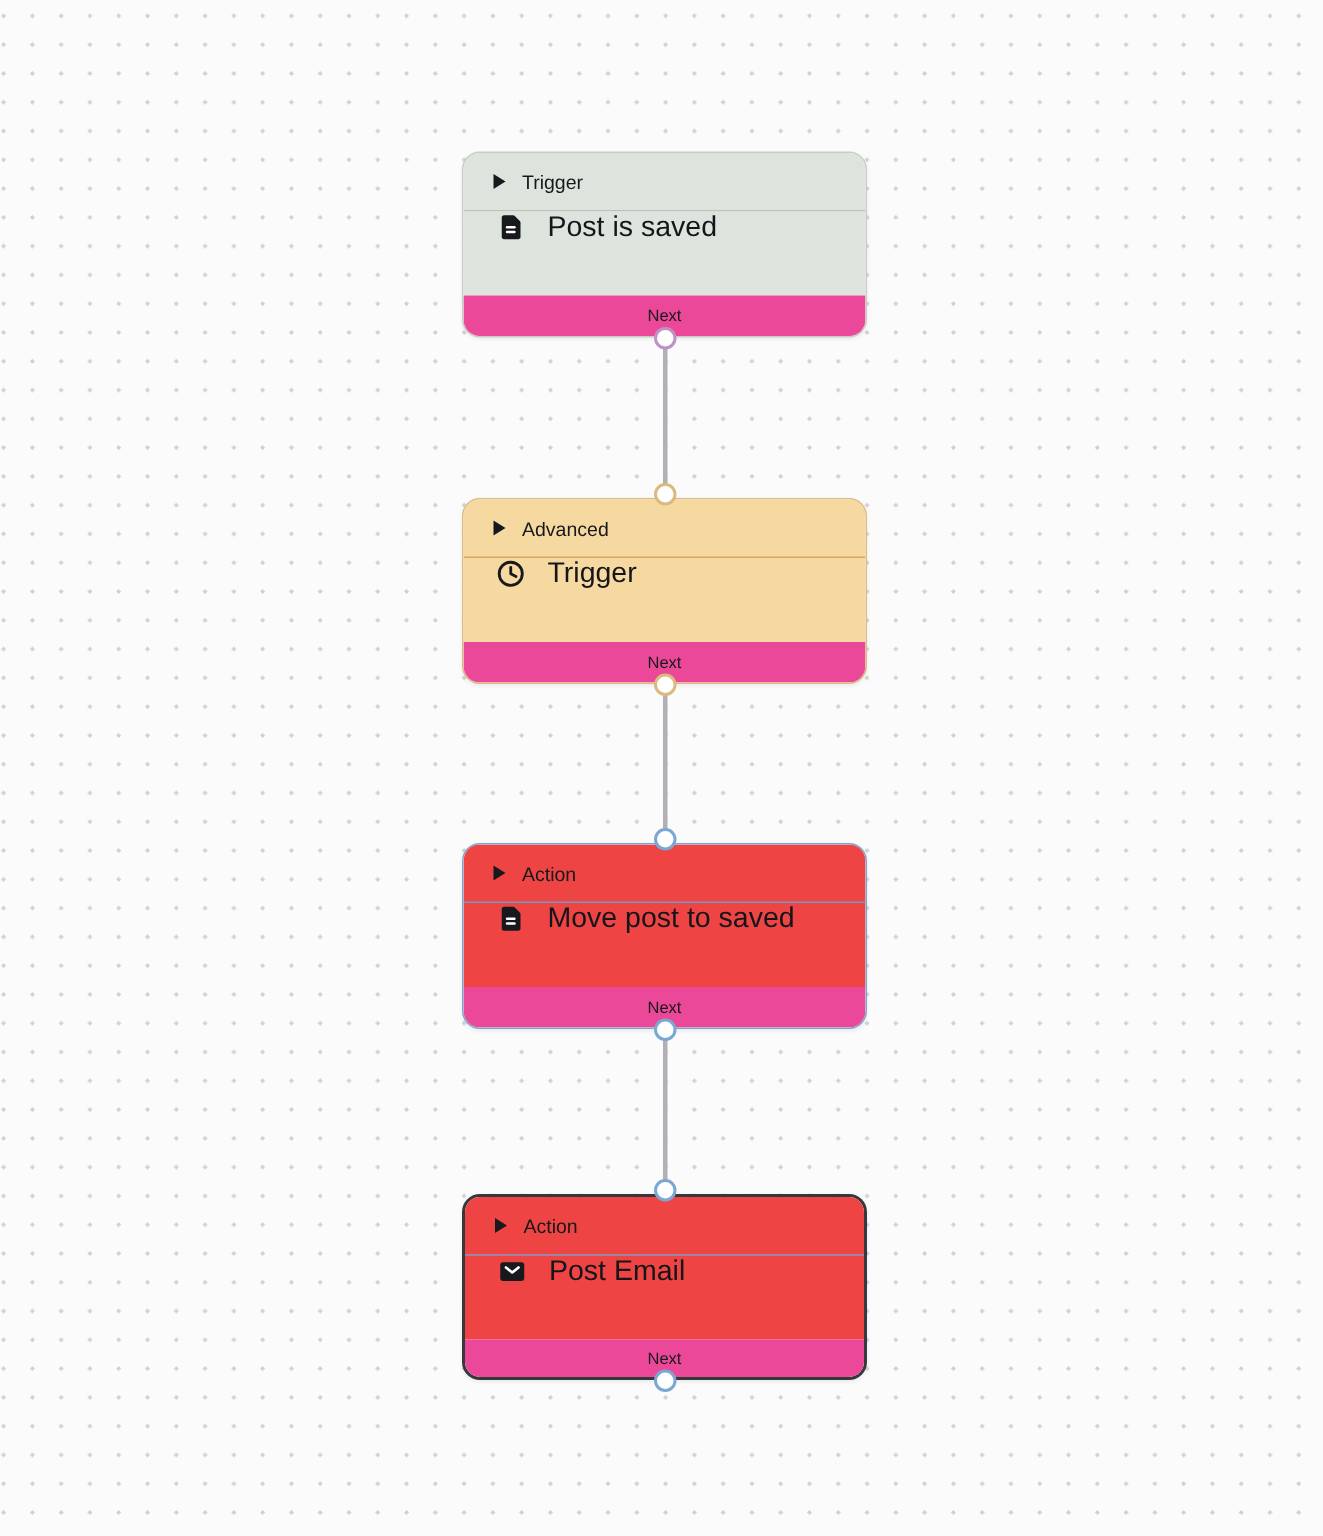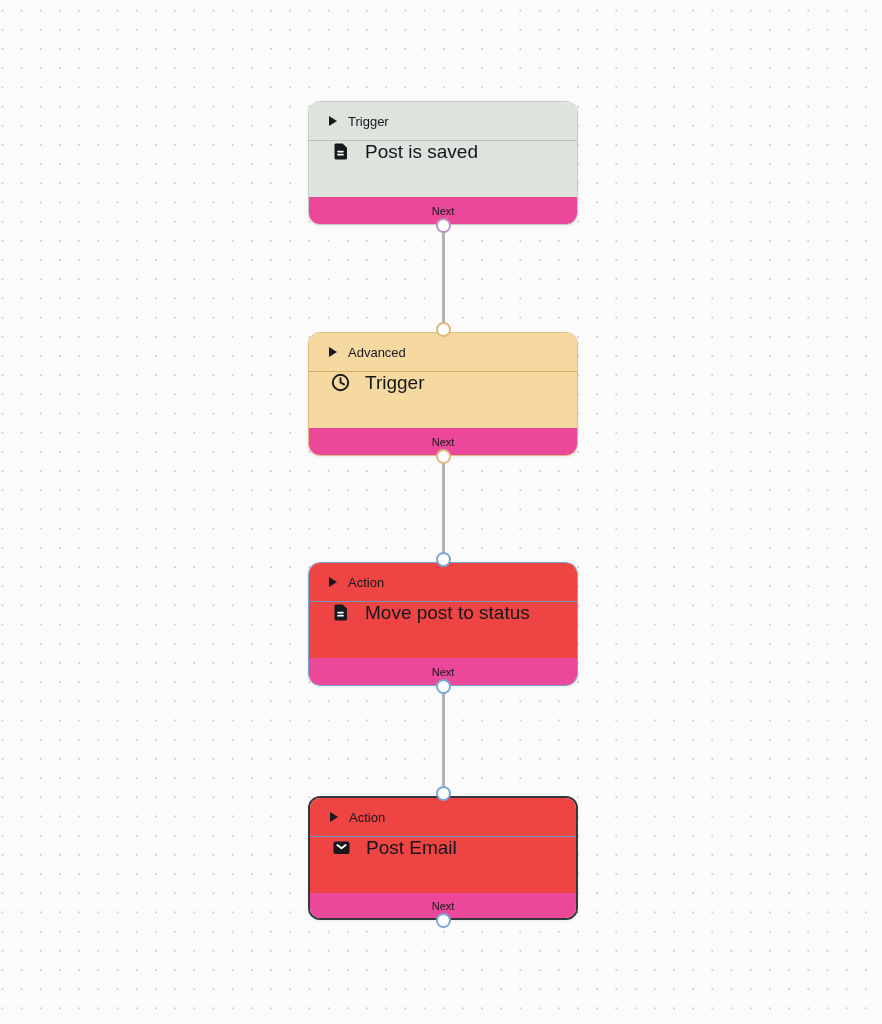--- a/index.html
+++ b/index.html
@@ -182,21 +182,21 @@
         <span>Action</span>
       </div>
       <div class="node-body">
         <span class="body-icon">
           <svg width="21" height="21" viewBox="0 0 21 21">
             <path d="M6 2.5 h6.1 c0.4 0 0.78 0.16 1.06 0.44 l3.4 3.4 c0.28 0.28 0.44 0.66 0.44 1.06 V17 c0 0.83 -0.67 1.5 -1.5 1.5 h-9.5 c-0.83 0 -1.5 -0.67 -1.5 -1.5 V4 c0 -0.83 0.67 -1.5 1.5 -1.5 z" fill="#17191c"></path>
             <rect x="7.2" y="9.7" width="6.6" height="1.7" rx="0.85" fill="#ffffff"></rect>
             <rect x="7.2" y="12.8" width="6.6" height="1.7" rx="0.85" fill="#ffffff"></rect>
           </svg>
         </span>
-        <span>Move post to status</span>
+        <span>Move post to saved</span>
       </div>
       <div class="node-footer">
         <span>Next</span>
       </div>
     </div>
     <span class="handle handle--top ring-blue"></span>
     <span class="handle handle--bottom ring-blue"></span>
   </div>
 
   <div class="node pos4 node--blue node--selected">

